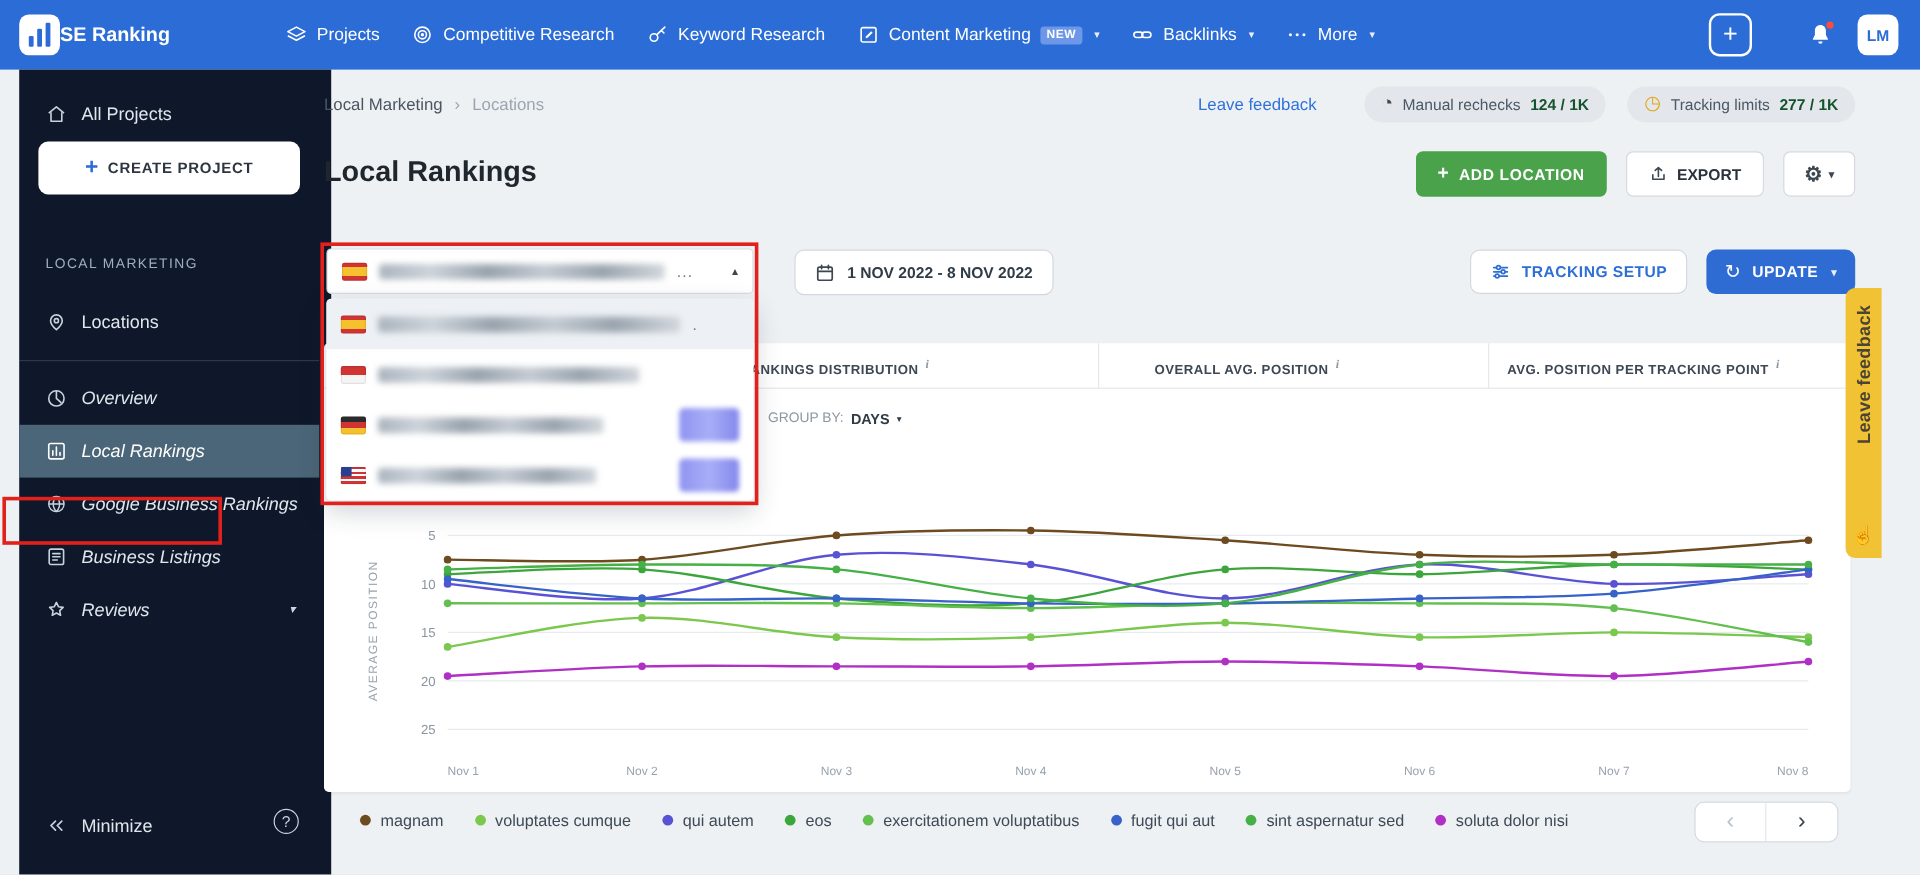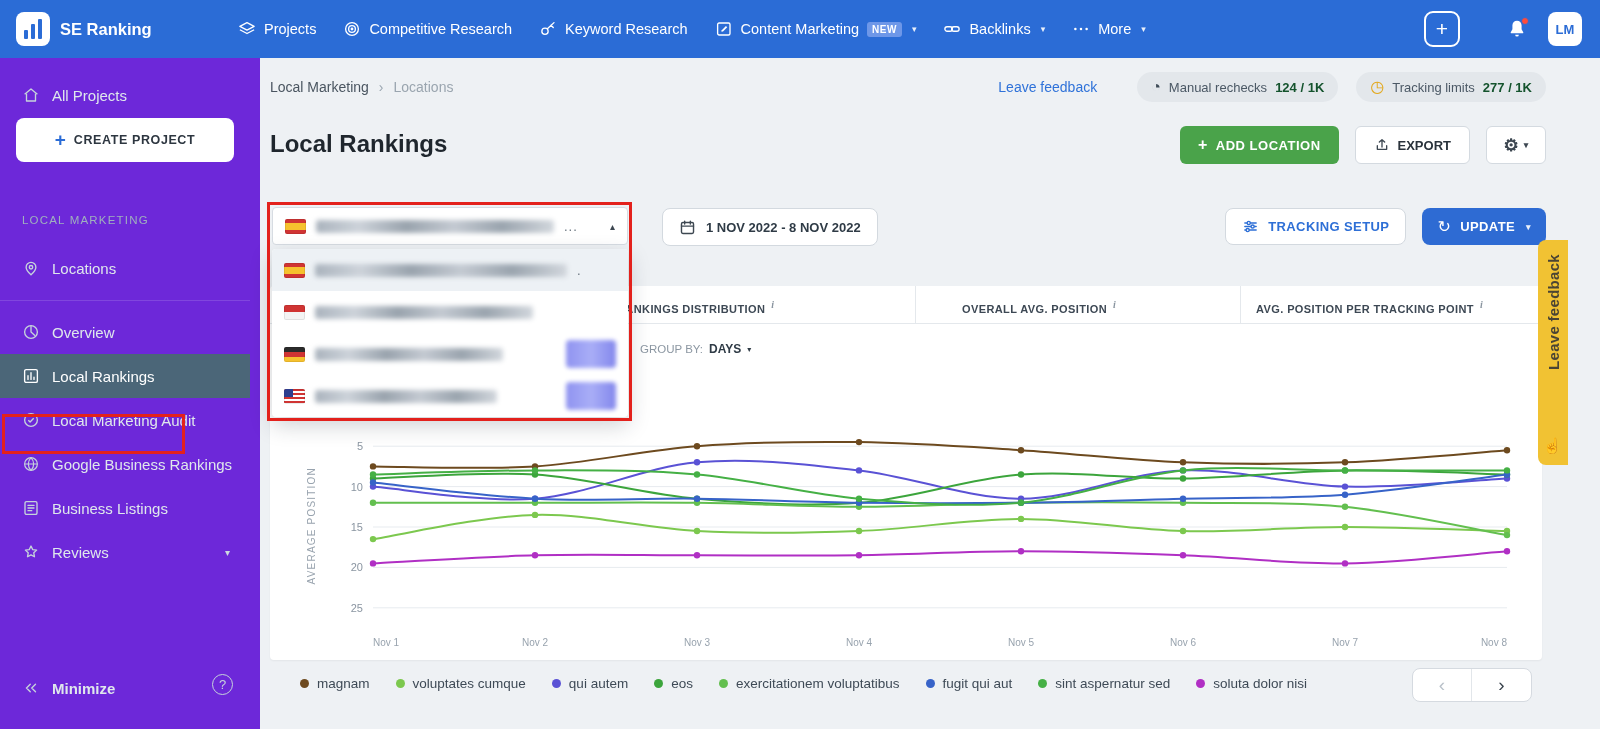--- a/index.html
+++ b/index.html
@@ -1,53 +1,53 @@
 <!DOCTYPE html>
 <html><head>
 <meta charset="utf-8">
 <style>
   * { margin:0; padding:0; box-sizing:border-box; }
   body { font-family:"Liberation Sans", sans-serif; background:#dfe3e8; }
   .stage { position:relative; width:1600px; height:729px; background:#eef1f4; overflow:hidden; }
 
   
   .topbar { position:absolute; left:0; top:0; width:1600px; height:58px; background:#2b6cd6; }
-  .logo { position:absolute; left:16px; top:12px; display:flex; align-items:center; gap:10px; cursor:pointer; }
+  .logo { position:absolute; left:16px; top:12px; display:flex; align-items:center; gap:0; cursor:pointer; }
   .logo-box { width:34px; height:34px; background:#fff; border-radius:8px; display:flex; align-items:flex-end; justify-content:center; gap:3px; padding:7px 0; }
   .logo-box i { display:block; width:4px; background:#2b6cd6; border-radius:1px; }
   .logo-box .b1 { height:9px; } .logo-box .b2 { height:15px; } .logo-box .b3 { height:20px; }
   .brand { color:#fff; font-size:16.5px; font-weight:bold; }
   .tb-nav { position:absolute; left:238px; top:0; height:58px; display:flex; gap:27px; }
   .tb-item { display:flex; align-items:center; gap:8px; color:#fff; font-size:14.5px; cursor:pointer; white-space:nowrap; }
   .tb-icon { display:flex; width:18px; height:18px; }
   .tb-badge { background:#6e97e8; color:#fff; font-size:10px; font-weight:bold; border-radius:3px; padding:2px 5px; letter-spacing:.5px; }
   .caret { font-size:9px; opacity:.9; margin-left:2px; }
   .tb-right { position:absolute; right:0; top:0; height:58px; display:flex; align-items:center; }
   .plus-btn { width:36px; height:36px; border:2px solid #fff; border-radius:9px; color:#fff; font-size:21px; line-height:31px; text-align:center; cursor:pointer; margin-right:46px; }
   .bell-wrap { position:relative; margin-right:20px; cursor:pointer; width:22px; height:22px; }
   .bell-dot { position:absolute; right:-1px; top:-1px; width:8px; height:8px; background:#ff4b3a; border-radius:50%; border:1.5px solid #2b6cd6; }
   .avatar { width:34px; height:34px; background:#fff; border-radius:8px; color:#2b6cd6; font-size:13px; font-weight:bold; display:flex; align-items:center; justify-content:center; margin-right:18px; cursor:pointer; }
 
   
-  .sidebar { position:absolute; left:0; top:58px; width:260px; height:671px; background:#6d28d9; color:#dfe7ec; }
+  .sidebar { position:absolute; left:16px; top:58px; width:260px; height:671px; background:#0f172a; color:#dfe7ec; }
   .sb-row { display:flex; align-items:center; gap:12px; padding-left:22px; font-size:15px; cursor:pointer; }
   .sb-icon { display:flex; width:18px; height:18px; color:#c6d3db; flex:none; }
   .sb-all { position:absolute; left:0; top:20px; width:250px; height:34px; }
   .create-btn { position:absolute; left:16px; top:60px; width:218px; height:44px; background:#fff; border-radius:8px; display:flex; align-items:center; justify-content:center; gap:8px; cursor:pointer; }
   .create-plus { color:#2b6cd6; font-size:19px; font-weight:bold; }
   .create-label { color:#2d3640; font-size:12.5px; font-weight:bold; letter-spacing:.6px; }
   .sb-section { position:absolute; left:22px; top:156px; font-size:11.5px; color:#9fb0bd; letter-spacing:1.2px; }
   .sb-locations { position:absolute; left:0; top:192px; width:250px; height:36px; }
   .sb-divider { position:absolute; left:0; top:242px; width:250px; height:1px; background:rgba(255,255,255,.14); }
   .sb-menu { position:absolute; left:0; top:252px; width:250px; }
-  .sb-item { height:44px; }
+  .sb-item { height:44px;font-style:italic; }
   .sb-item.active { background:#4b6678; color:#fff; }
   .sb-item.active .sb-icon { color:#fff; }
   .sb-chev { margin-left:auto; margin-right:20px; font-size:10px; color:#cdd8df; }
-  .sb-bottom { position:absolute; left:0; top:612px; width:250px; height:36px;font-weight:bold; }
+  .sb-bottom { position:absolute; left:0; top:612px; width:250px; height:36px; }
   .help-circle { position:absolute; left:212px; top:616px; width:21px; height:21px; border:1.6px solid #c6d3db; border-radius:50%; color:#c6d3db; font-size:13px; text-align:center; line-height:19px; cursor:pointer; }
 
   
   .breadcrumb { position:absolute; left:270px; top:79px; display:flex; align-items:center; gap:10px; font-size:14px; }
   .bc-current { color:#4a5560; }
   .bc-sep { color:#9aa6b1; }
   .bc-muted { color:#9aa5af; }
   .header-right { position:absolute; right:54px; top:72px; display:flex; align-items:center; gap:18px; }
   .feedback-link { color:#2f72d9; font-size:14px; cursor:pointer; margin-right:22px; }
   .pill { height:30px; background:#e3e7eb; border-radius:15px; display:flex; align-items:center; gap:8px; padding:0 14px; font-size:13px; color:#4b5865; }
@@ -246,29 +246,20 @@
         <span>Overview</span>
       </div>
       <div class="sb-row sb-item active">
         <span class="sb-icon">
             <svg viewBox="0 0 24 24" fill="none" stroke="currentColor" stroke-width="1.8" stroke-linecap="round">
               <rect x="3.5" y="3.5" width="17" height="17" rx="2"></rect>
               <path d="M8 16.5v-5M12 16.5V7.5M16 16.5v-3"></path>
             </svg>
           </span>
         <span>Local Rankings</span>
-      </div>
-      <div class="sb-row sb-item">
-        <span class="sb-icon">
-            <svg viewBox="0 0 24 24" fill="none" stroke="currentColor" stroke-width="1.8" stroke-linejoin="round">
-              <circle cx="12" cy="12" r="8.5"></circle>
-              <path d="M8.4 12.3l2.4 2.4 4.8-5"></path>
-            </svg>
-          </span>
-        <span>Local Marketing Audit</span>
       </div>
       <div class="sb-row sb-item">
         <span class="sb-icon">
             <svg viewBox="0 0 24 24" fill="none" stroke="currentColor" stroke-width="1.6">
               <circle cx="12" cy="12" r="8.5"></circle>
               <path d="M3.5 12h17M12 3.5c-4.8 5-4.8 12 0 17M12 3.5c4.8 5 4.8 12 0 17"></path>
             </svg>
           </span>
         <span>Google Business Rankings</span>
       </div>

